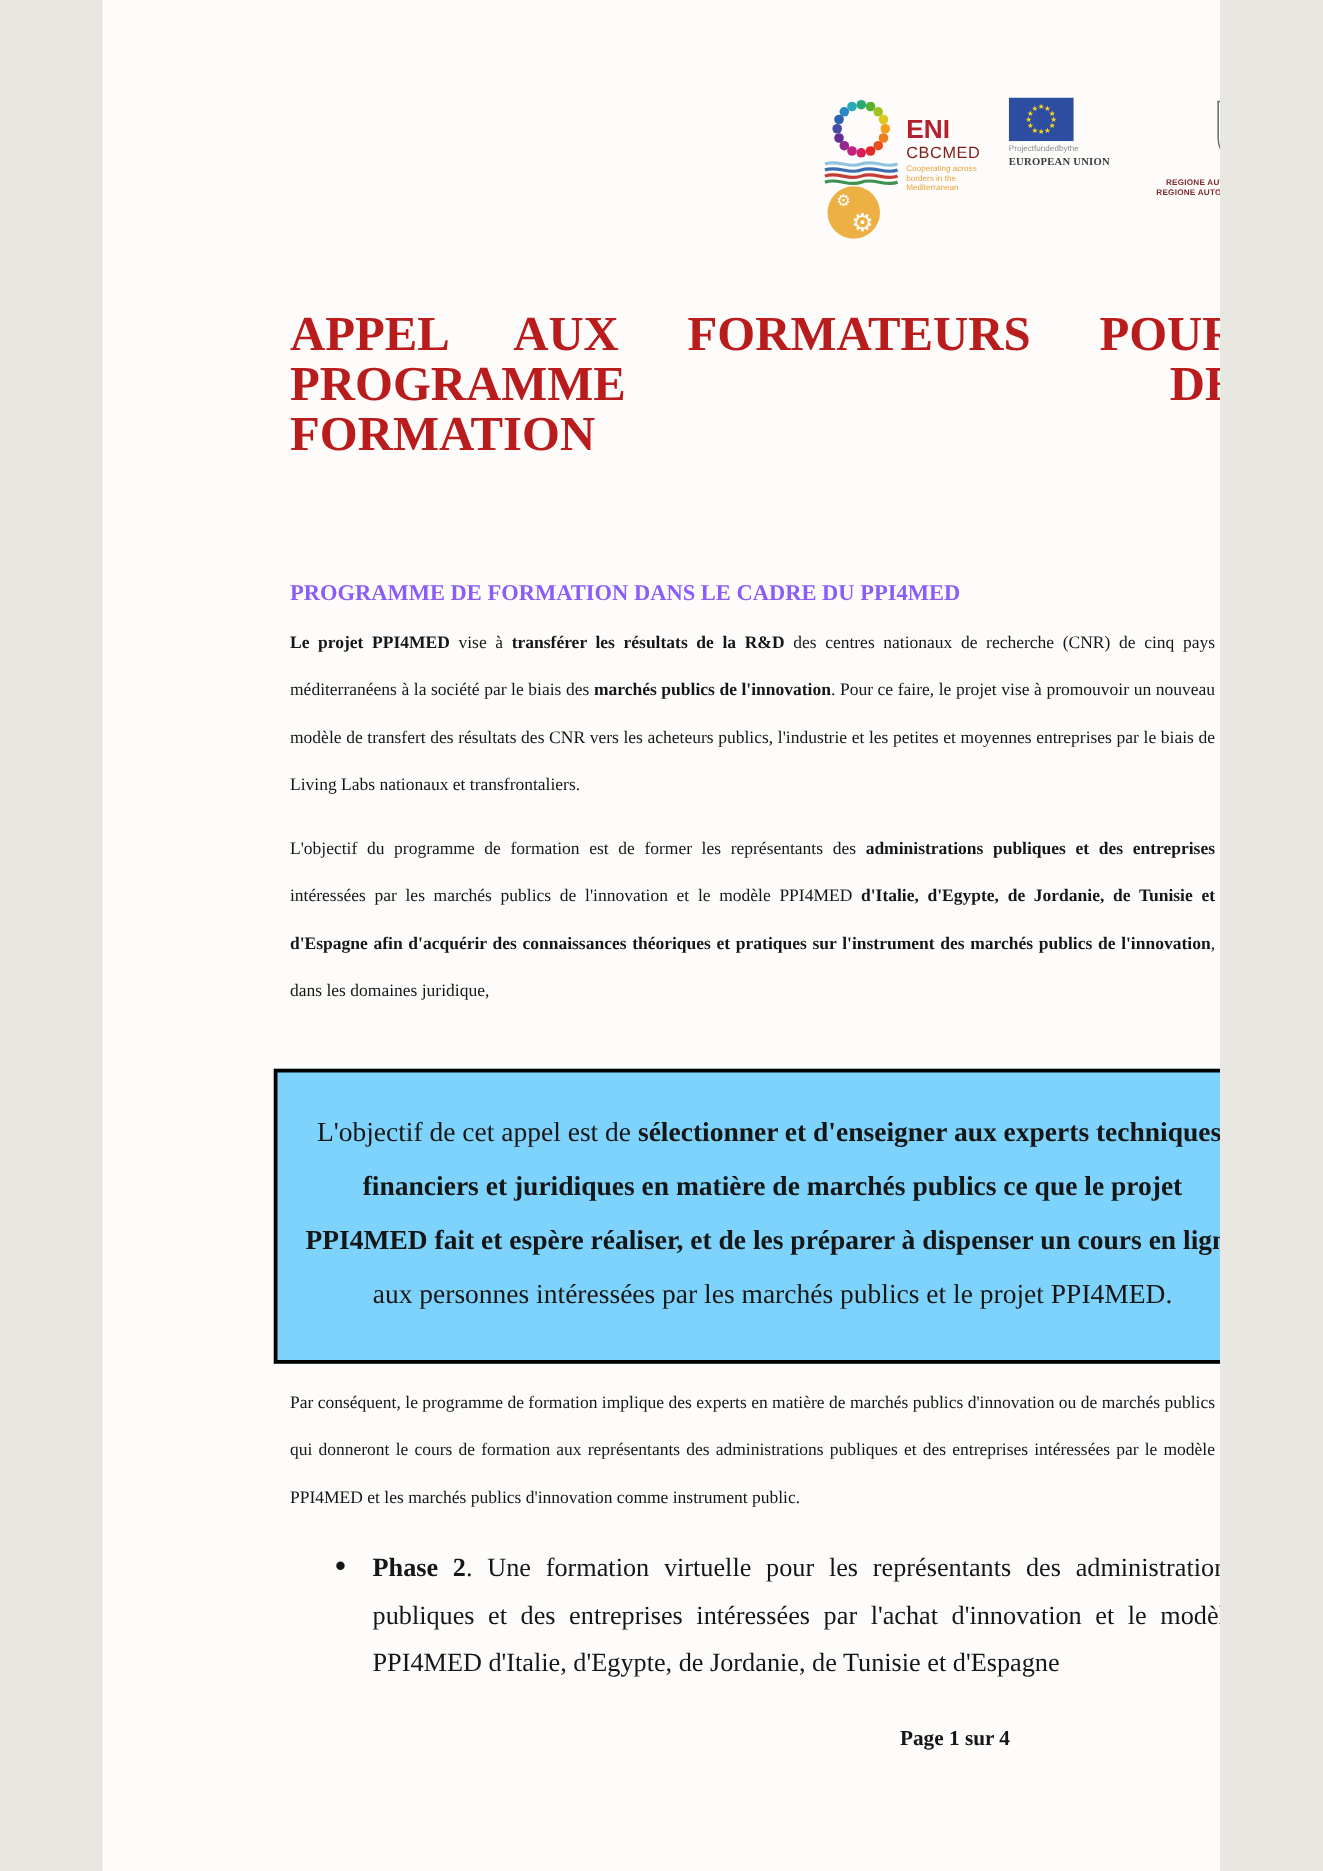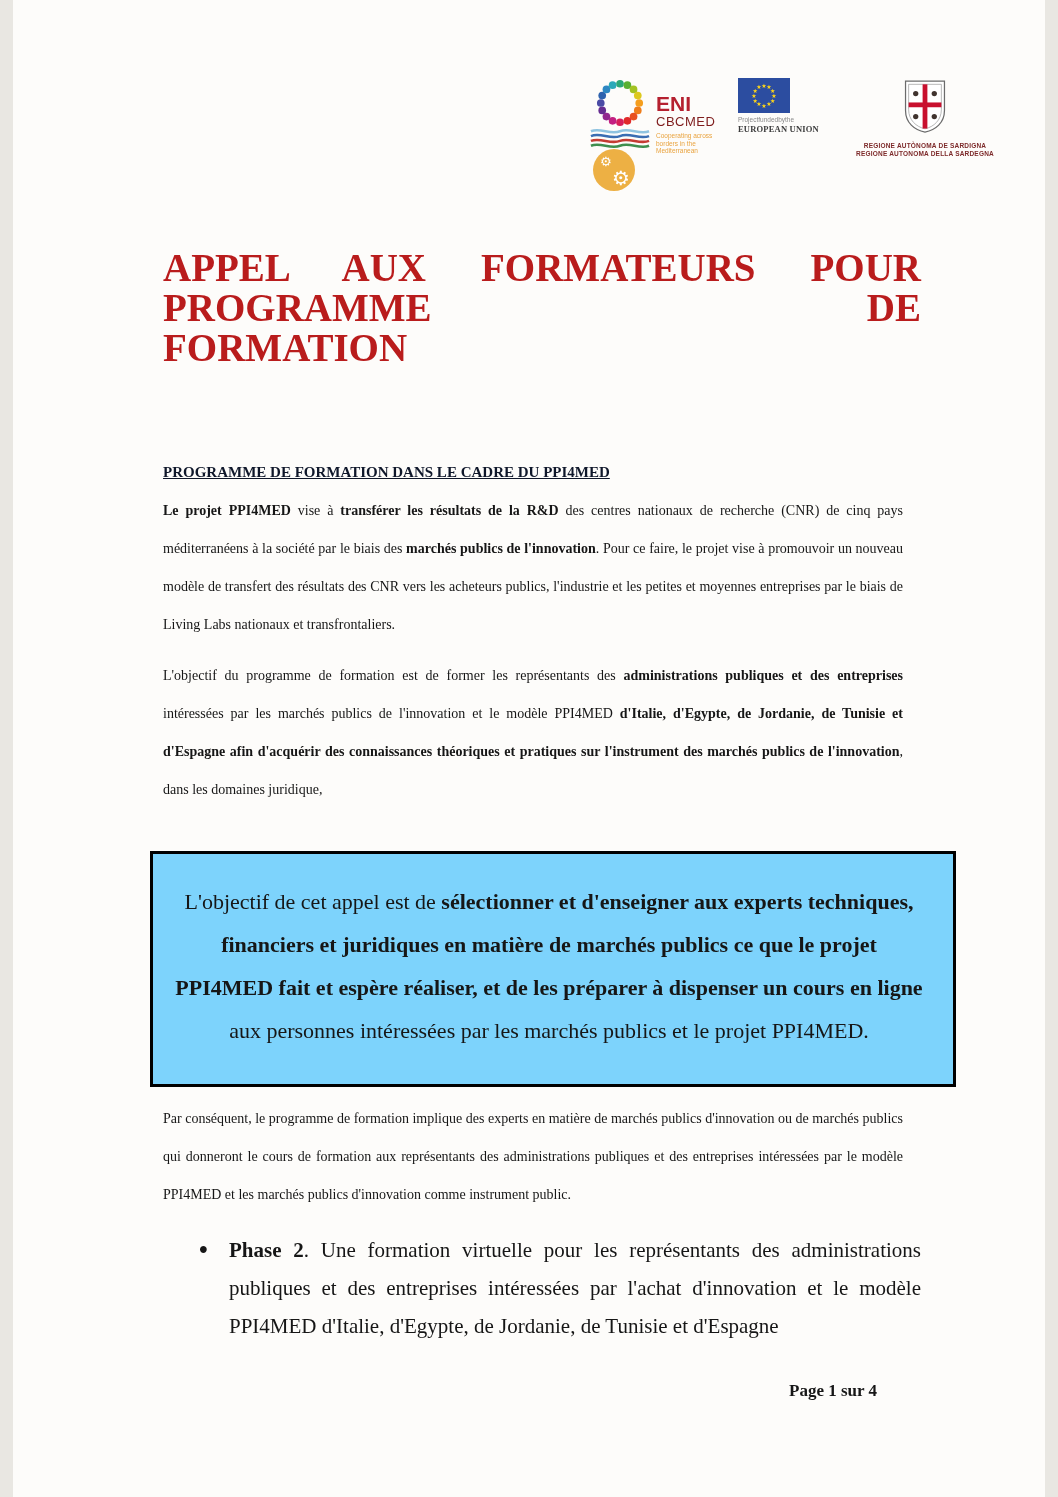--- a/index.html
+++ b/index.html
@@ -1,18 +1,18 @@
 <!DOCTYPE html>
 <html><head>
 <meta charset="utf-8">
 <style>
   html,body{margin:0;padding:0;background:#e9e7e2;}
   .page{
     position:relative;
-    width:1032px;height:1497px;
+    width:894px;height:1497px;
     margin:0 auto;
     background:#fdfcfa;
     overflow:hidden;
     font-family:"Liberation Serif",serif;
     color:#161616;
   }
 
   
   .logos{position:absolute;top:78px;left:576px;display:flex;align-items:flex-start;}
 
@@ -37,21 +37,21 @@
   .ppi-circle .gear{position:absolute;color:#fff;line-height:1;font-family:"DejaVu Sans",sans-serif;}
   .gear.g1{font-size:13px;top:6px;left:7px;}
   .gear.g2{font-size:20px;bottom:3px;right:5px;}
   .ppi-text{margin-left:13px;font-family:"Liberation Sans",sans-serif;font-size:33px;color:#efb245;letter-spacing:4px;}
 
   
   .content{position:absolute;left:150px;top:248px;width:758px;}
   h1{margin:0;font-size:39px;line-height:40px;font-weight:bold;color:#b91c1c;}
   h1 .t1{display:block;text-align:justify;text-align-last:justify;}
   h1 .t2{display:block;}
-  h2{margin:96px 0 0 0;font-size:15px;font-weight:bold;color:#0f172a;text-decoration:underline;}
+  h2{margin:96px 0 0 0;font-size:18px;font-weight:bold;color:#8b5cf6;}
   p{margin:13px 18px 0 0;font-size:14px;line-height:38px;text-align:justify;}
   h2 + p{margin-top:11px;}
   .callout{
     box-sizing:border-box;width:806px;margin:42px 0 12px -13px;
     border:3px solid #000;background:#7dd3fc;
     padding:26px 30px 32px 22px;
     font-size:22px;line-height:43px;text-align:center;
   }
   ul{margin:17px 0 0 0;padding:0;list-style:none;}
   li{position:relative;padding-left:66px;font-size:21px;line-height:38px;text-align:justify;margin-top:3px;}

